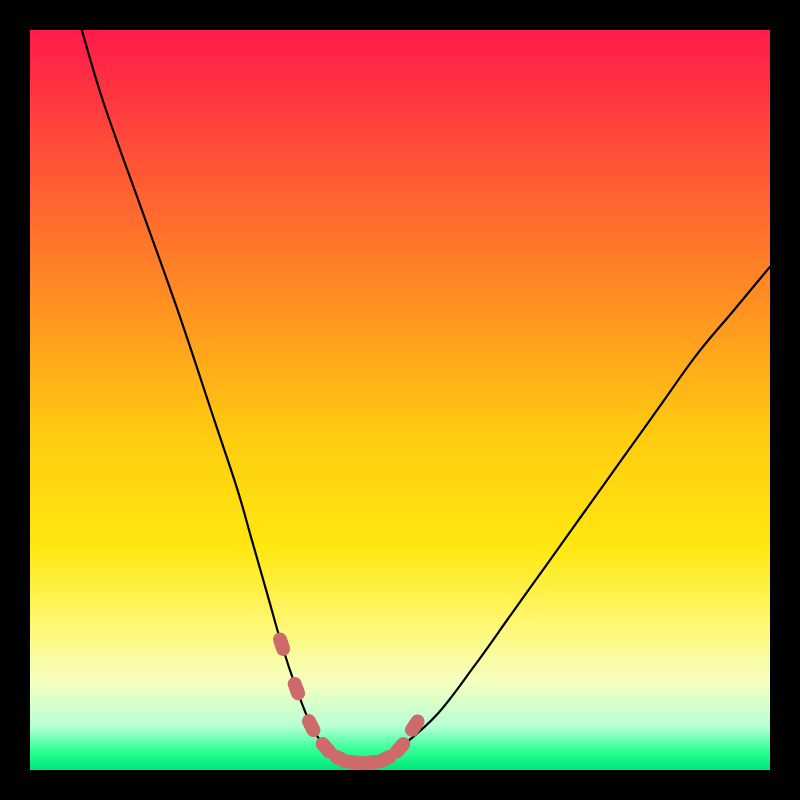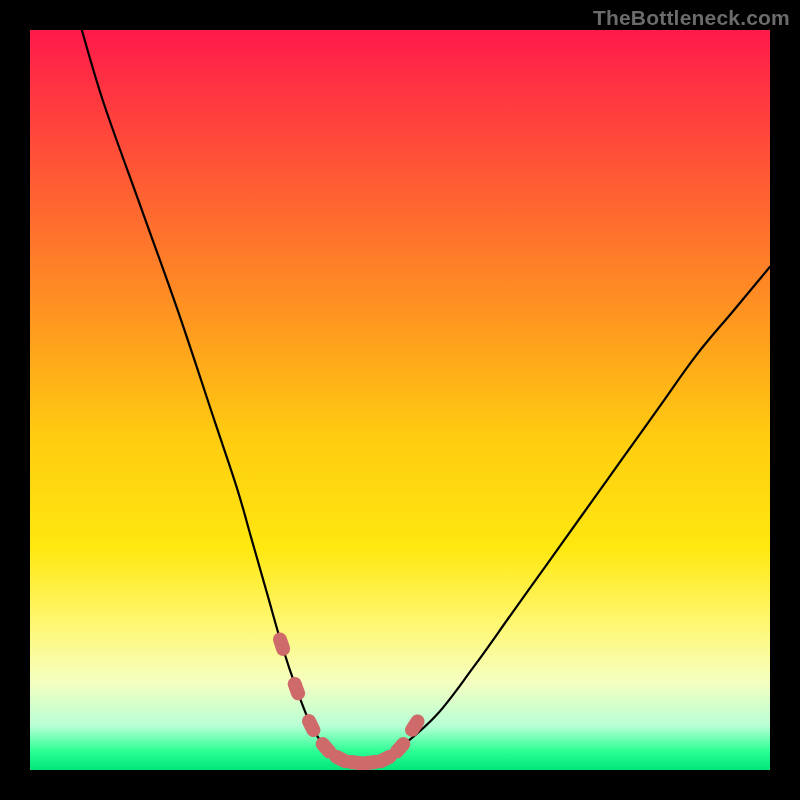--- a/index.html
+++ b/index.html
@@ -35,21 +35,20 @@
     user-select: none;
   }
   svg {
     display: block;
   }
 </style>
 </head>
 <body>
 
 <div class="frame">
-  <div class="watermark">TheBottleneck.com</div>
   <div class="plot">
     <svg id="chart-svg" width="740" height="740" viewBox="0 0 740 740">
       <defs>
         <linearGradient id="bg-grad" x1="0" y1="0" x2="0" y2="1">
             <stop offset="0%" stop-color="#ff1a4b"></stop>
             <stop offset="10%" stop-color="#ff3a3f"></stop>
             <stop offset="25%" stop-color="#ff6a2f"></stop>
             <stop offset="40%" stop-color="#ff9a1f"></stop>
             <stop offset="55.00000000000001%" stop-color="#ffcc10"></stop>
             <stop offset="70%" stop-color="#ffe810"></stop>

